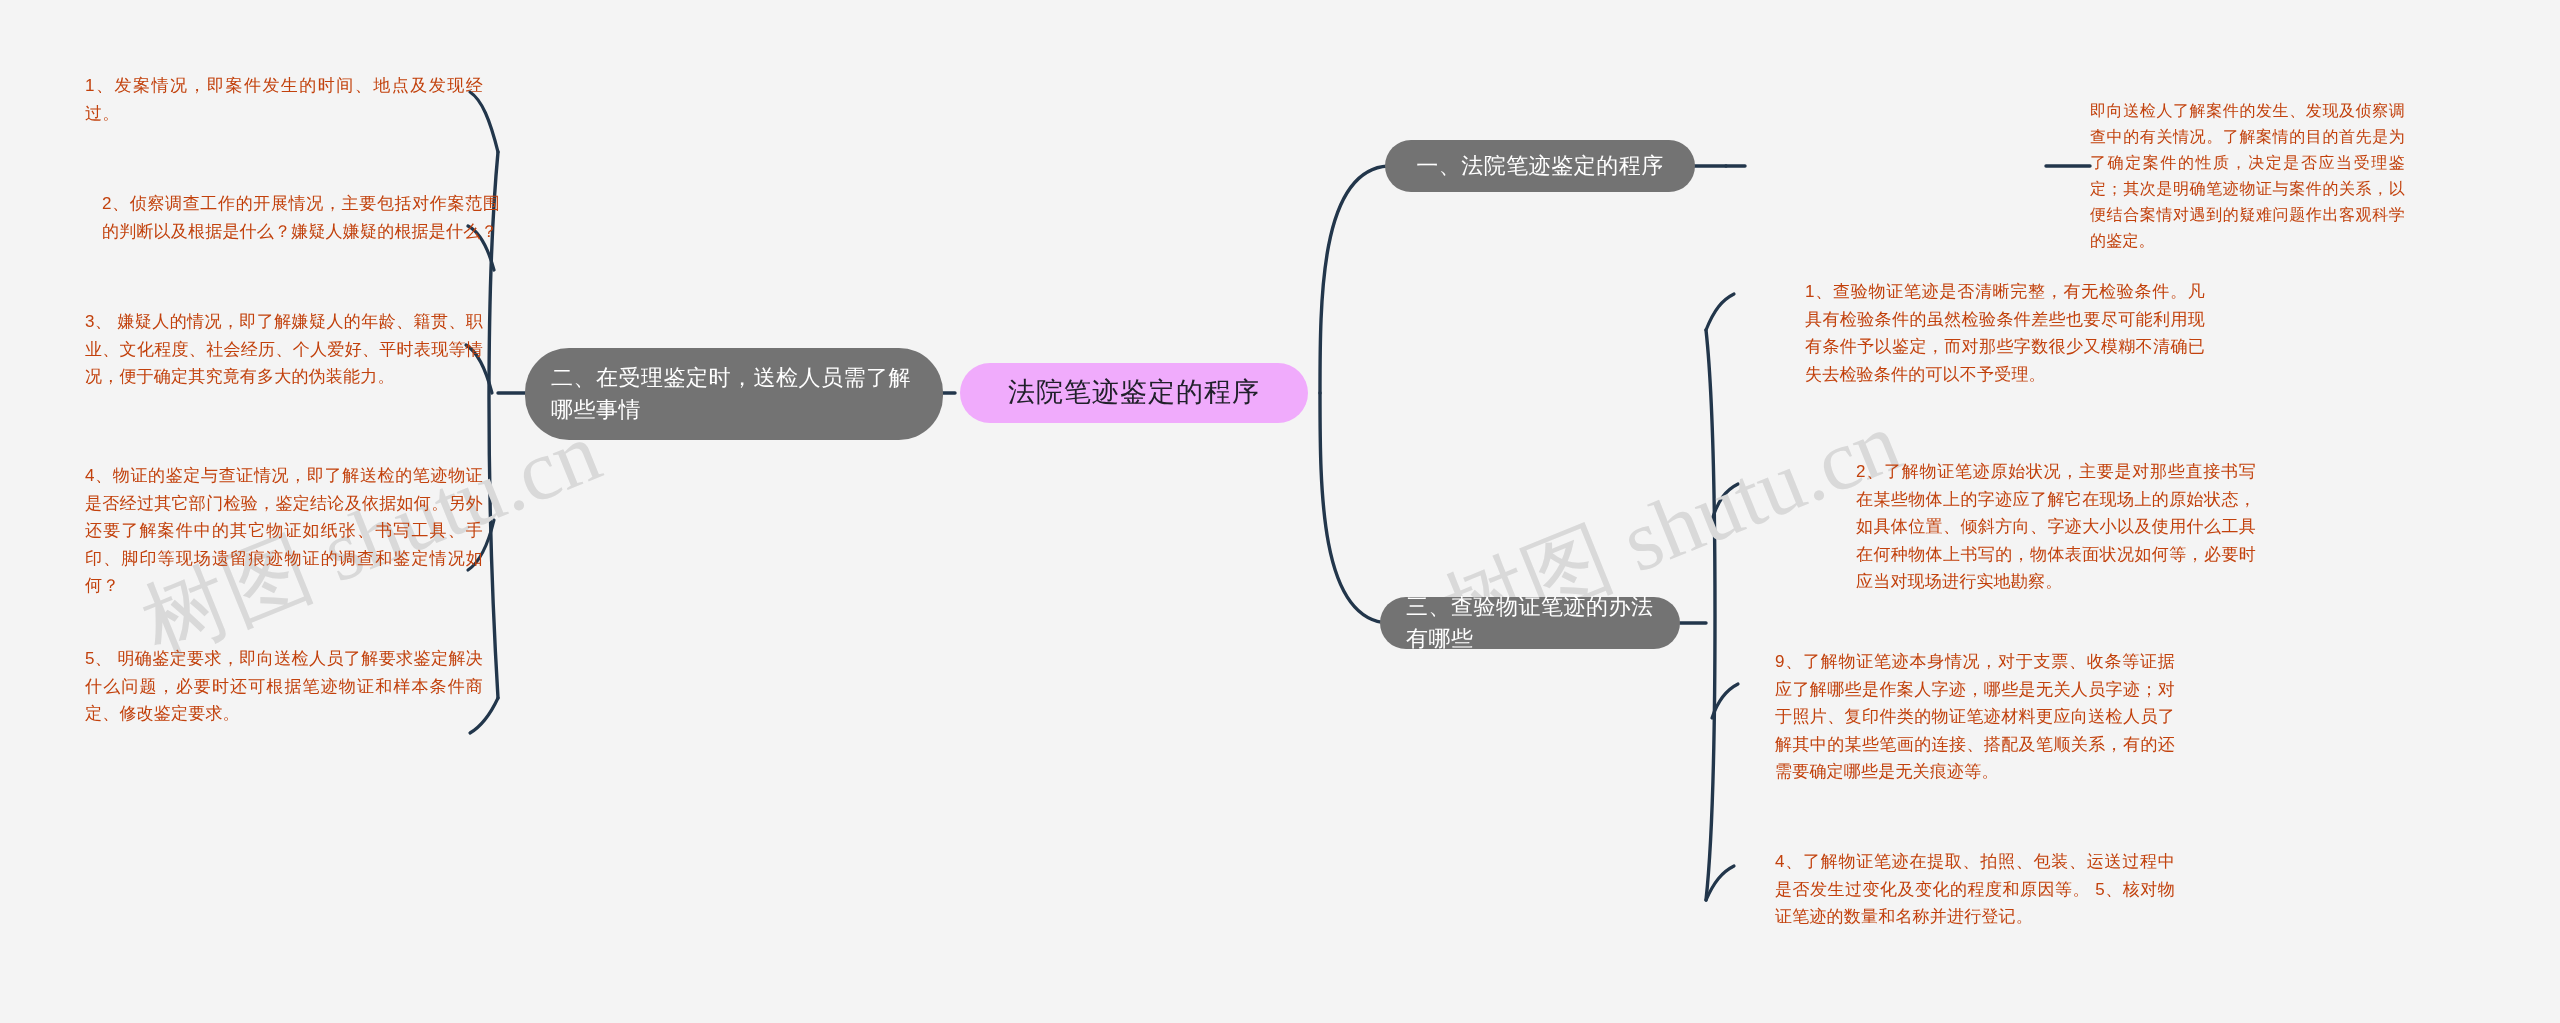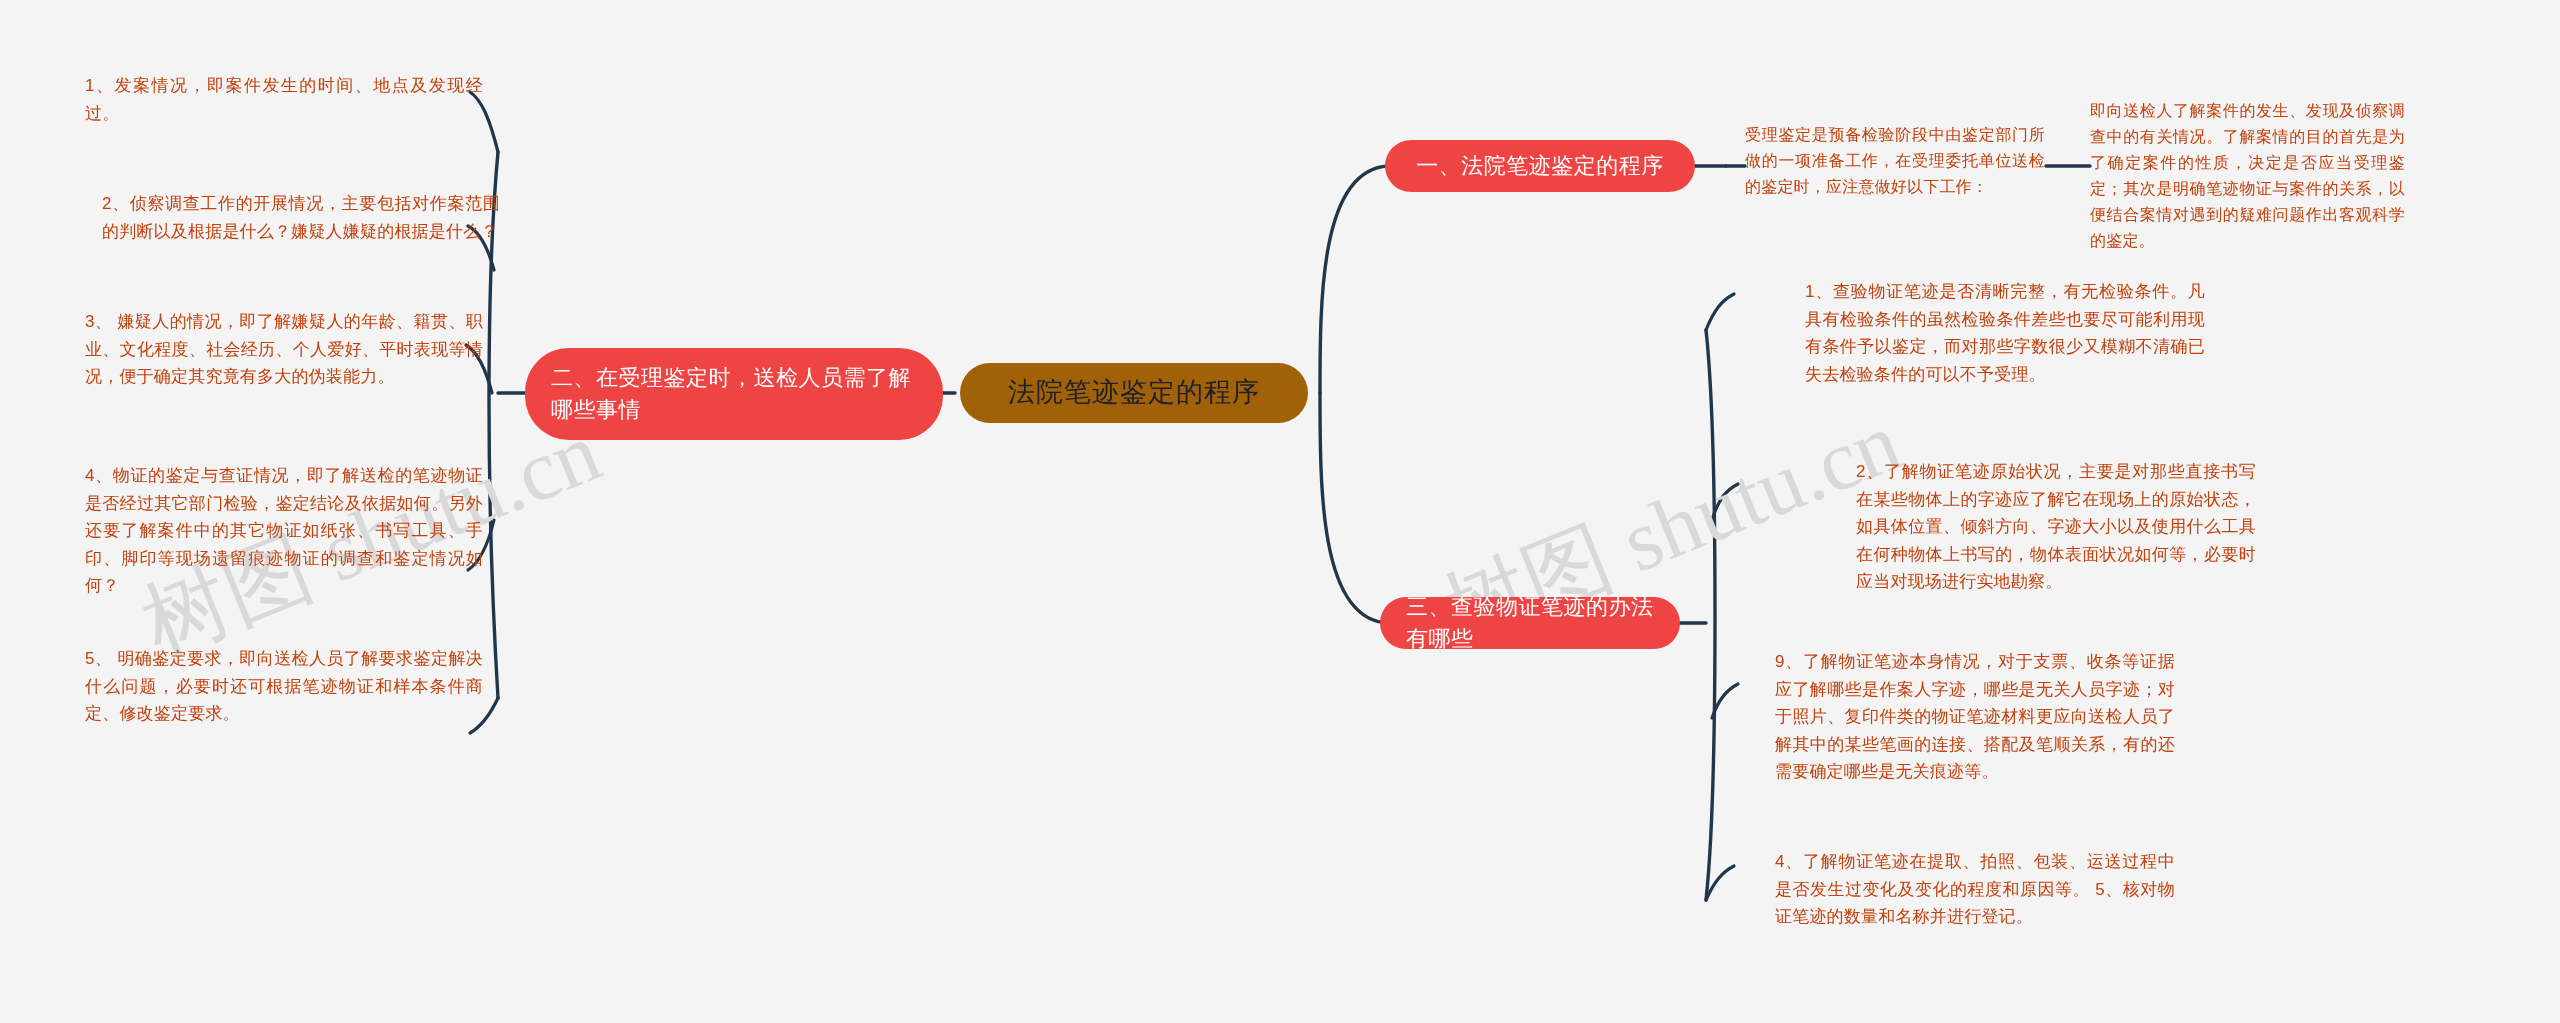--- a/index.html
+++ b/index.html
@@ -29,29 +29,29 @@
   
   .node{
     position:absolute;
     box-sizing:border-box;
     display:flex;
     align-items:center;
     border-radius:44px;
     line-height:1.45;
   }
   .node-root{
-    background:#a16207;
+    background:#f0abfc;
     color:#20202a;
     font-size:27px;
     padding:12px 30px;
     border-radius:40px;
     letter-spacing:1px;
   }
   .node-branch{
-    background:#ef4444;
+    background:#737373;
     color:#ffffff;
     font-size:22px;
     padding:12px 26px;
     letter-spacing:.5px;
   }
 
   
   .leaf{
     position:absolute;
     color:#c2410c;
@@ -109,21 +109,20 @@
   </div>
 
   <div class="node node-branch" style="left:525px;top:348px;width:418px;height:92px;">
     <span>二、在受理鉴定时，送检人员需了解哪些事情</span>
   </div>
 
   <div class="node node-branch" style="left:1380px;top:597px;width:300px;height:52px;justify-content:flex-start;">
     <span>三、查验物证笔迹的办法有哪些</span>
   </div>
 
-  <div class="leaf" style="left:1745px;top:122px;width:300px;font-size:16px;">受理鉴定是预备检验阶段中由鉴定部门所做的一项准备工作，在受理委托单位送检的鉴定时，应注意做好以下工作：</div>
   <div class="leaf" style="left:2090px;top:98px;width:315px;font-size:16px;">即向送检人了解案件的发生、发现及侦察调查中的有关情况。了解案情的目的首先是为了确定案件的性质，决定是否应当受理鉴定；其次是明确笔迹物证与案件的关系，以便结合案情对遇到的疑难问题作出客观科学的鉴定。</div>
 
   <div class="leaf" style="left:85px;top:72px;width:398px;">1、发案情况，即案件发生的时间、地点及发现经过。</div>
   <div class="leaf" style="left:85px;top:190px;width:398px;margin-left:17px;">2、侦察调查工作的开展情况，主要包括对作案范围的判断以及根据是什么？嫌疑人嫌疑的根据是什么？</div>
   <div class="leaf" style="left:85px;top:308px;width:398px;">3、 嫌疑人的情况，即了解嫌疑人的年龄、籍贯、职业、文化程度、社会经历、个人爱好、平时表现等情况，便于确定其究竟有多大的伪装能力。</div>
   <div class="leaf" style="left:85px;top:462px;width:398px;">4、物证的鉴定与查证情况，即了解送检的笔迹物证是否经过其它部门检验，鉴定结论及依据如何。另外还要了解案件中的其它物证如纸张、书写工具、手印、脚印等现场遗留痕迹物证的调查和鉴定情况如何？</div>
   <div class="leaf" style="left:85px;top:645px;width:398px;">5、 明确鉴定要求，即向送检人员了解要求鉴定解决什么问题，必要时还可根据笔迹物证和样本条件商定、修改鉴定要求。</div>
 
   <div class="leaf" style="left:1805px;top:278px;width:400px;">1、查验物证笔迹是否清晰完整，有无检验条件。凡具有检验条件的虽然检验条件差些也要尽可能利用现有条件予以鉴定，而对那些字数很少又模糊不清确已失去检验条件的可以不予受理。</div>
   <div class="leaf" style="left:1856px;top:458px;width:400px;">2、了解物证笔迹原始状况，主要是对那些直接书写在某些物体上的字迹应了解它在现场上的原始状态，如具体位置、倾斜方向、字迹大小以及使用什么工具在何种物体上书写的，物体表面状况如何等，必要时应当对现场进行实地勘察。</div>

